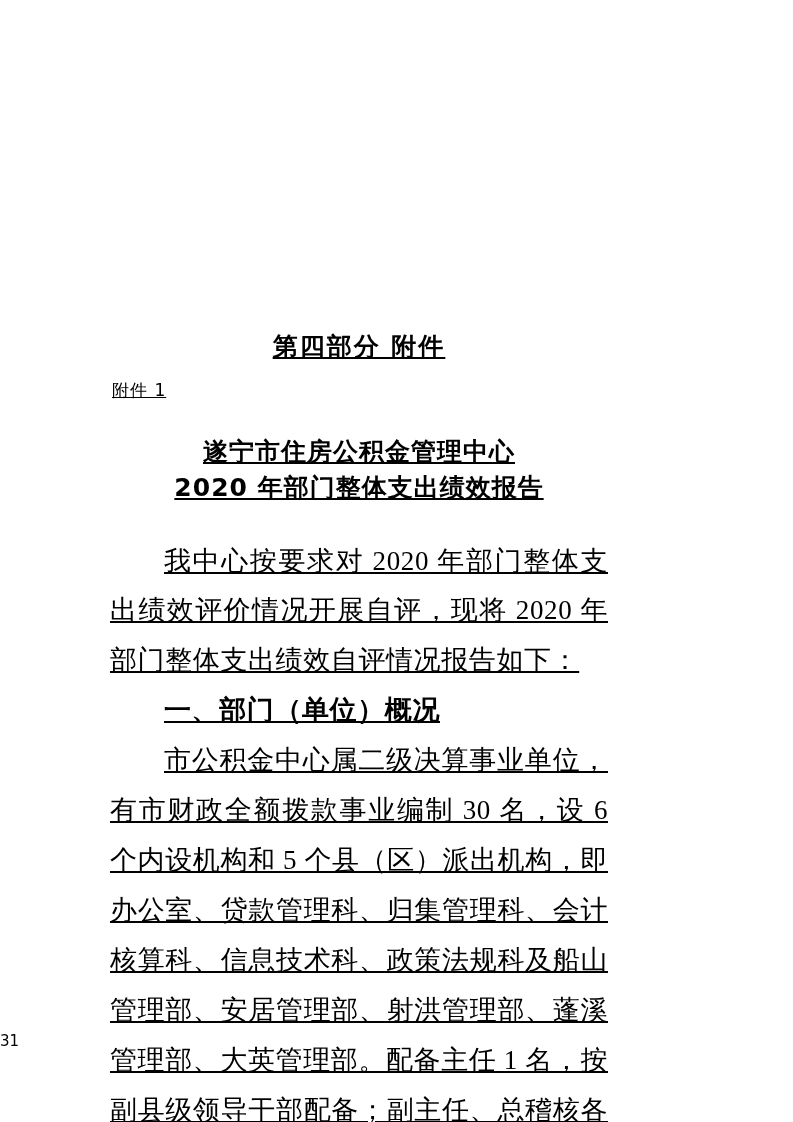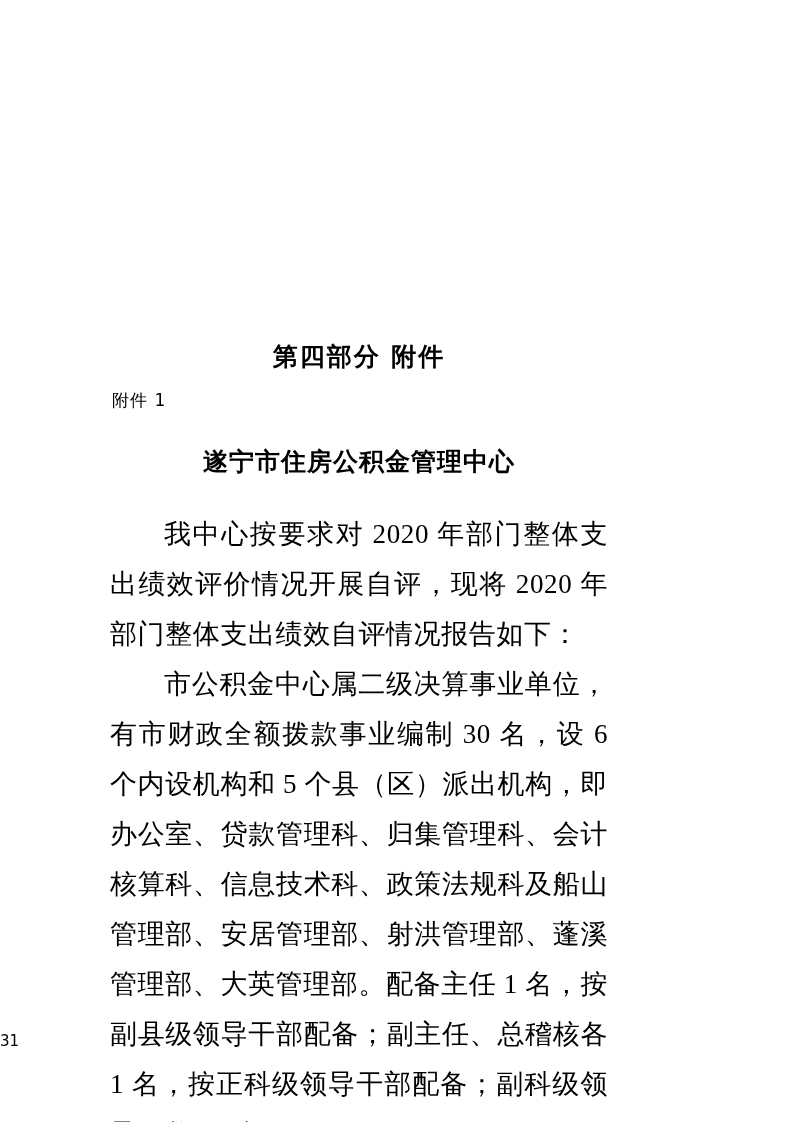--- a/index.html
+++ b/index.html
@@ -14,21 +14,22 @@
     font-family: "Liberation Serif", "DejaVu Serif", serif;
     color: #000000;
     overflow: hidden;
   }
   .page {
     position: absolute;
     top: 0; left: 0;
     width: 718px;
     height: 1122px;
     box-sizing: border-box;
-    padding: 10px 110px;
+    padding: 0 110px;
+    text-decoration: underline;
   }
   .part-title {
     margin-top: 330px;
     text-align: center;
     font-size: 25px;
     font-weight: bold;
     letter-spacing: 2px;
     font-family: "DejaVu Sans", "Liberation Sans", sans-serif;
   }
   .attachment-label {
@@ -82,22 +83,24 @@
 <body>
 
 <div class="page">
 
   <div class="part-title">第四部分 附件</div>
 
   <div class="attachment-label">附件 1</div>
 
   <div class="doc-title">
     <span class="line">遂宁市住房公积金管理中心</span>
+    <span class="line">2020 年部门整体支出绩效报告</span>
   </div>
 
   <div class="body-text">
     <p class="indent">我中心按要求对 2020 年部门整体支出绩效评价情况开展自评，现将 2020 年部门整体支出绩效自评情况报告如下：</p>
+    <p class="heading-bold">一、部门（单位）概况</p>
     <p class="indent">市公积金中心属二级决算事业单位，有市财政全额拨款事业编制 30 名，设 6 个内设机构和 5 个县（区）派出机构，即办公室、贷款管理科、归集管理科、会计核算科、信息技术科、政策法规科及船山管理部、安居管理部、射洪管理部、蓬溪管理部、大英管理部。配备主任 1 名，按副县级领导干部配备；副主任、总稽核各 1 名，按正科级领导干部配备；副科级领导职数 11 名。</p>
   </div>
 
   <div class="page-number">31</div>
 
 </div>
 
 </body></html>

